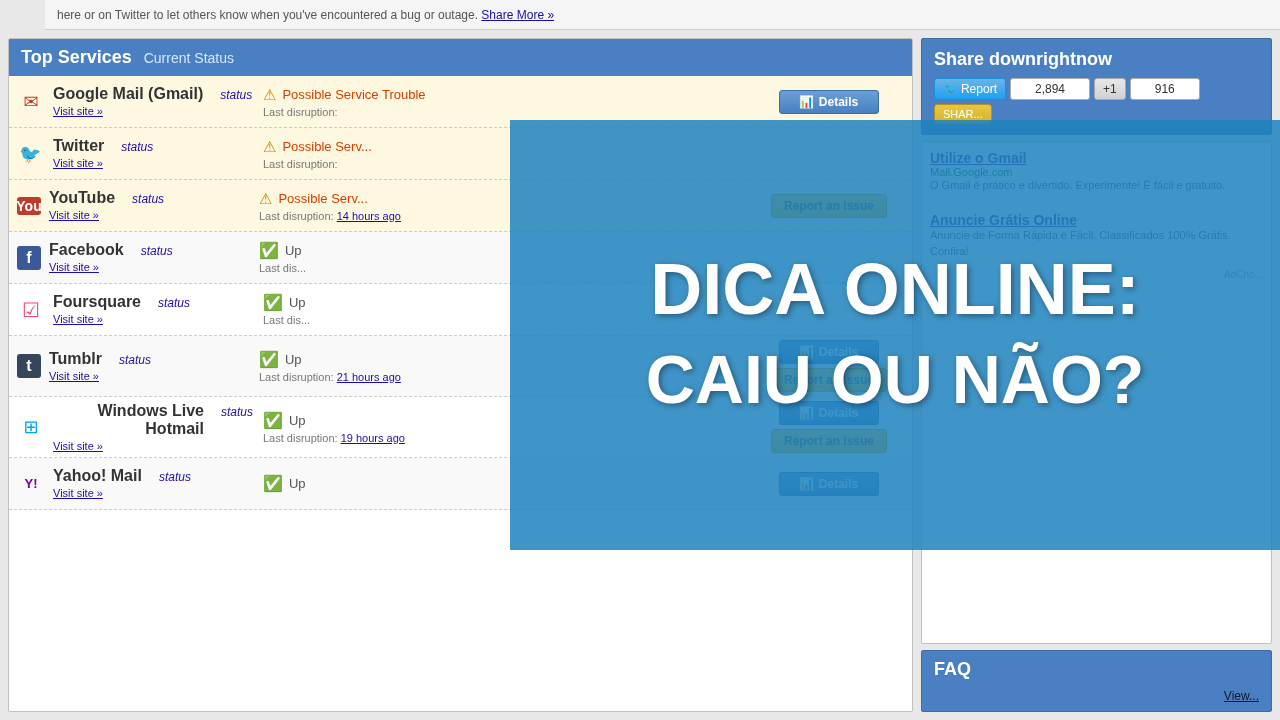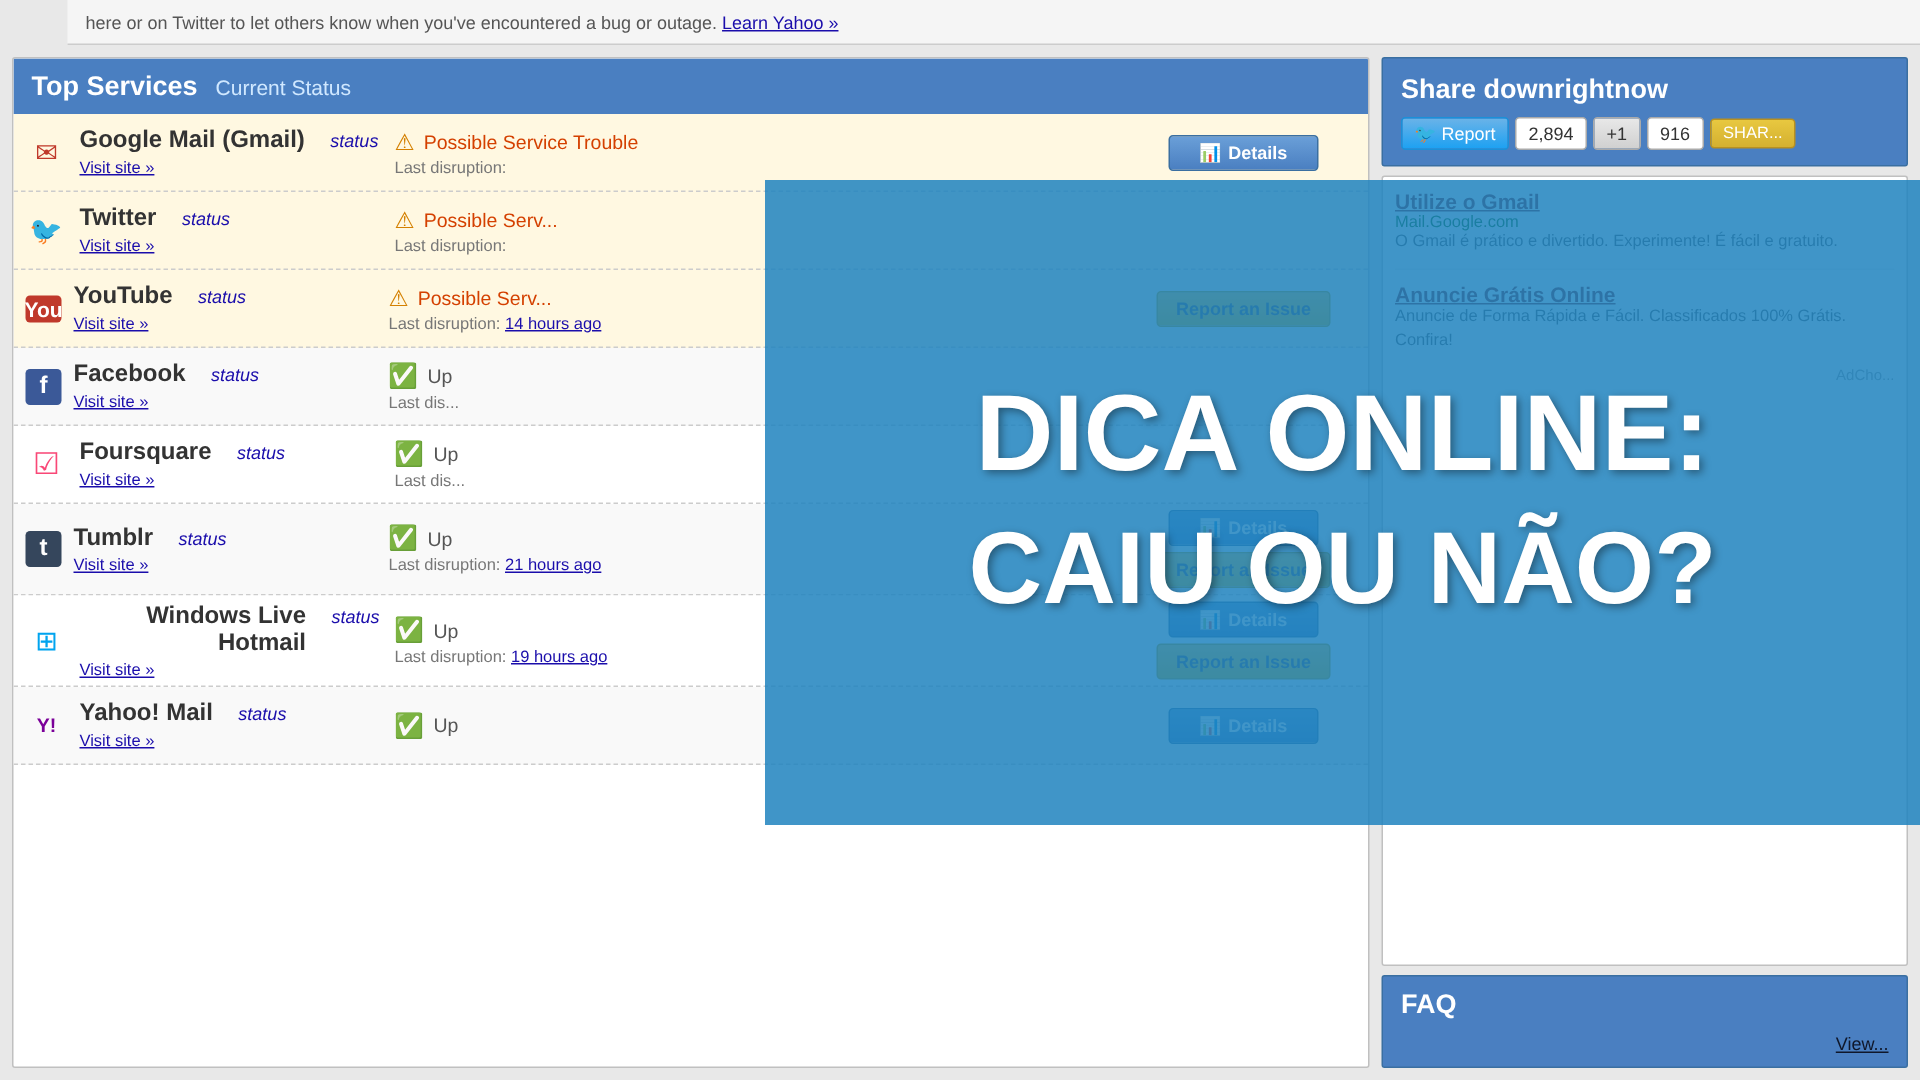--- a/index.html
+++ b/index.html
@@ -221,21 +221,21 @@
       border: 1px solid #aaa;
       border-radius: 3px;
       padding: 3px 8px;
       font-size: 12px;
       cursor: pointer;
     }
     .share-count {
       background: #fff;
       border: 1px solid #aaa;
       border-radius: 3px;
-      padding: 3px 8px;
+      padding: 3px 24px;
       font-size: 12px;
       color: #333;
     }
     .btn-sharethis {
       background: linear-gradient(to bottom, #e8c840, #d4b030);
       color: #fff;
       border: 1px solid #b89020;
       border-radius: 3px;
       padding: 3px 8px;
       font-size: 11px;
@@ -248,21 +248,21 @@
       border: 1px solid #c0c0c0;
       border-radius: 2px;
       padding: 8px;
       flex: 1;
       overflow: hidden;
     }
     .ad-item {
       margin-bottom: 10px;
     }
     .ad-title {
-      color: #7f1d1d;
+      color: #4c1d95;
       font-size: 14px;
       font-weight: bold;
       text-decoration: underline;
       cursor: pointer;
     }
     .ad-url { color: #006400; font-size: 11px; }
     .ad-desc { color: #555; font-size: 11px; line-height: 1.4; }
 
     
     .faq-panel {
@@ -321,21 +321,21 @@
 
     
     .up-icon { color: #2d9e2d; font-size: 16px; }
     .warn-icon { color: #d48000; font-size: 15px; }
   </style>
 </head>
 <body>
 
 <div class="top-bar">
   <span>here or on Twitter to let others know when you've encountered a bug or outage.</span>
-  &nbsp;<a>Learn Yahoo »</a>
+  &nbsp;<a>Share More »</a>
 </div>
 
 <div class="main-layout">
 
   <div class="left-col">
     <div class="services-panel">
 
       <div class="services-header">
         <span class="title">Top Services</span>
         <span class="subtitle">Current Status</span>

